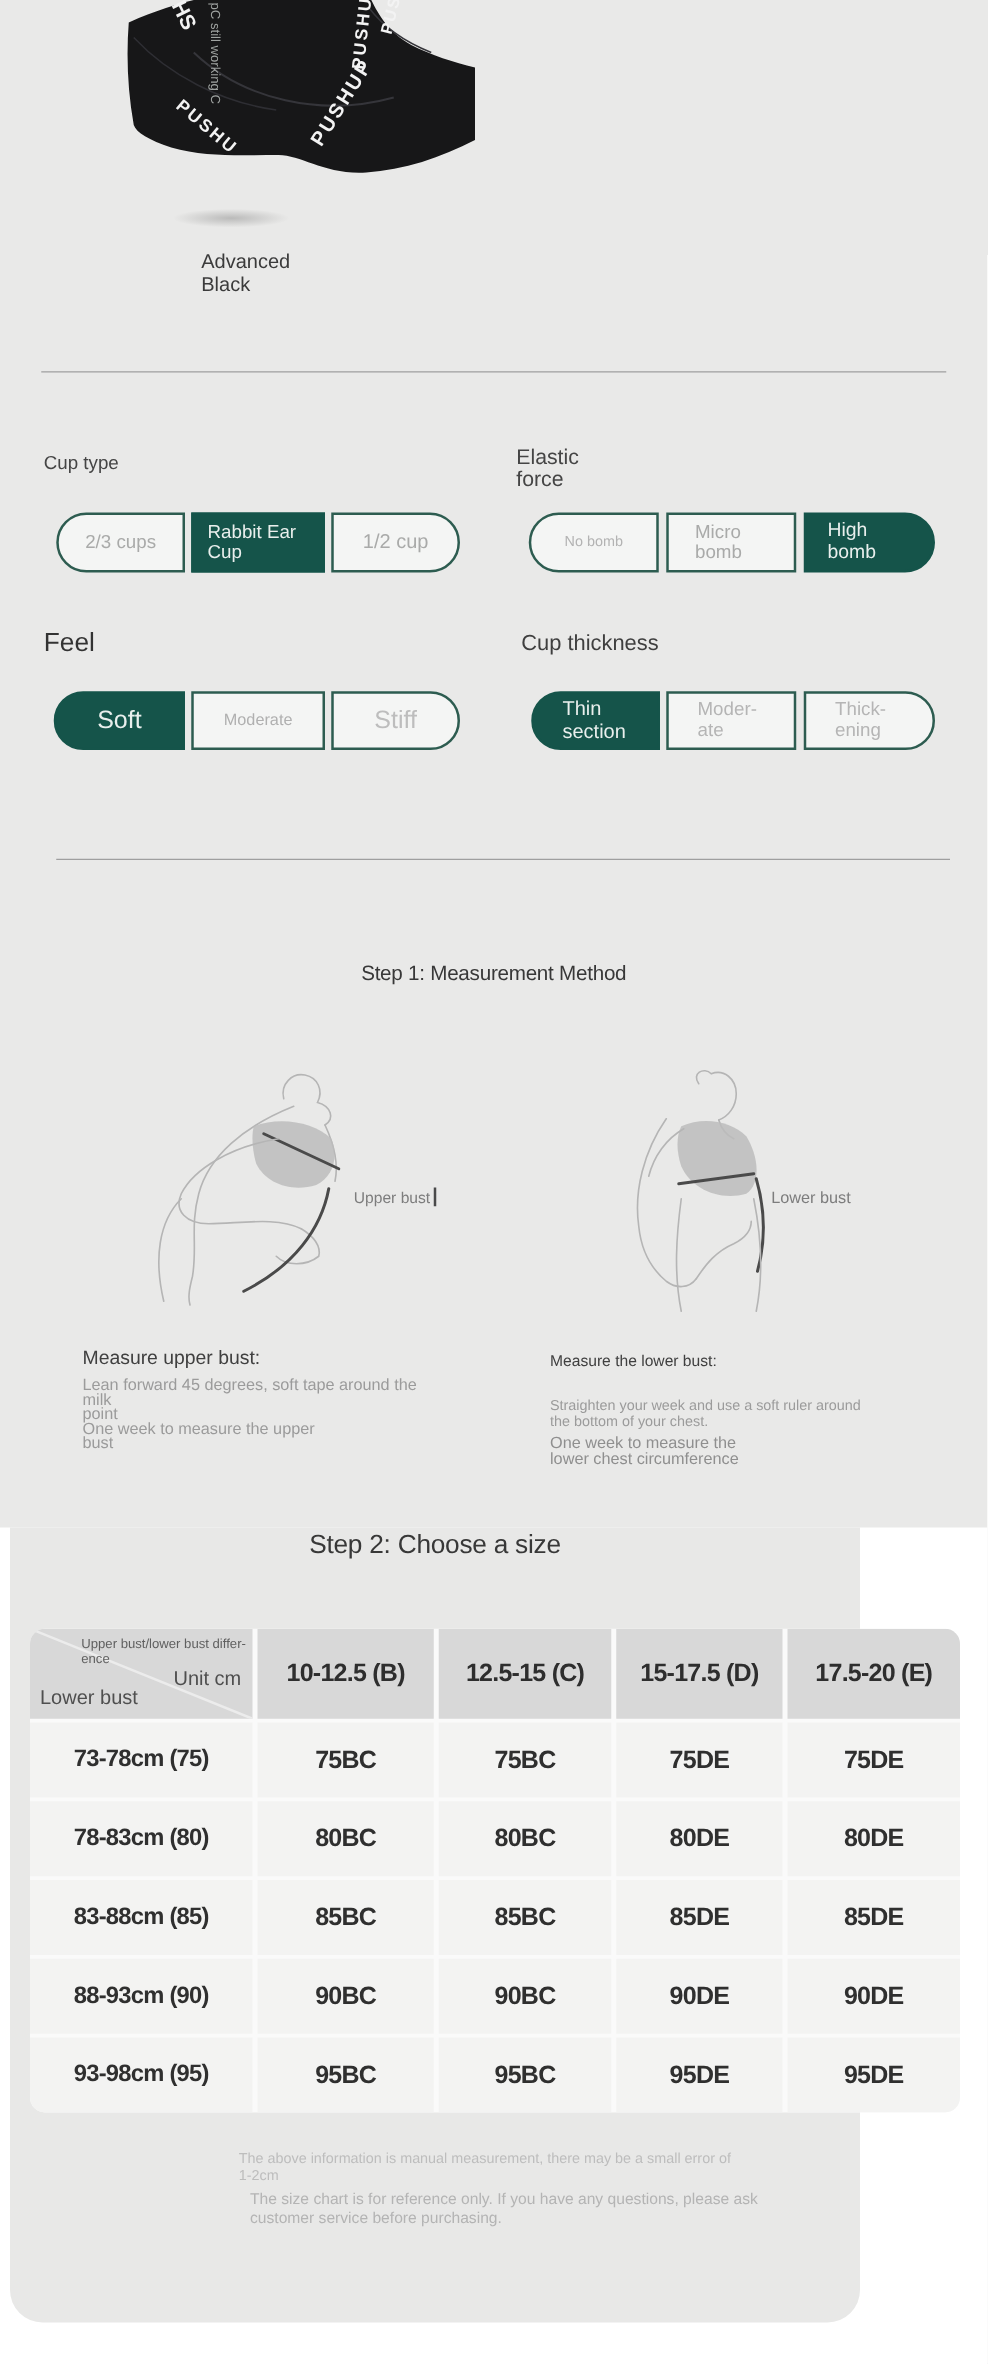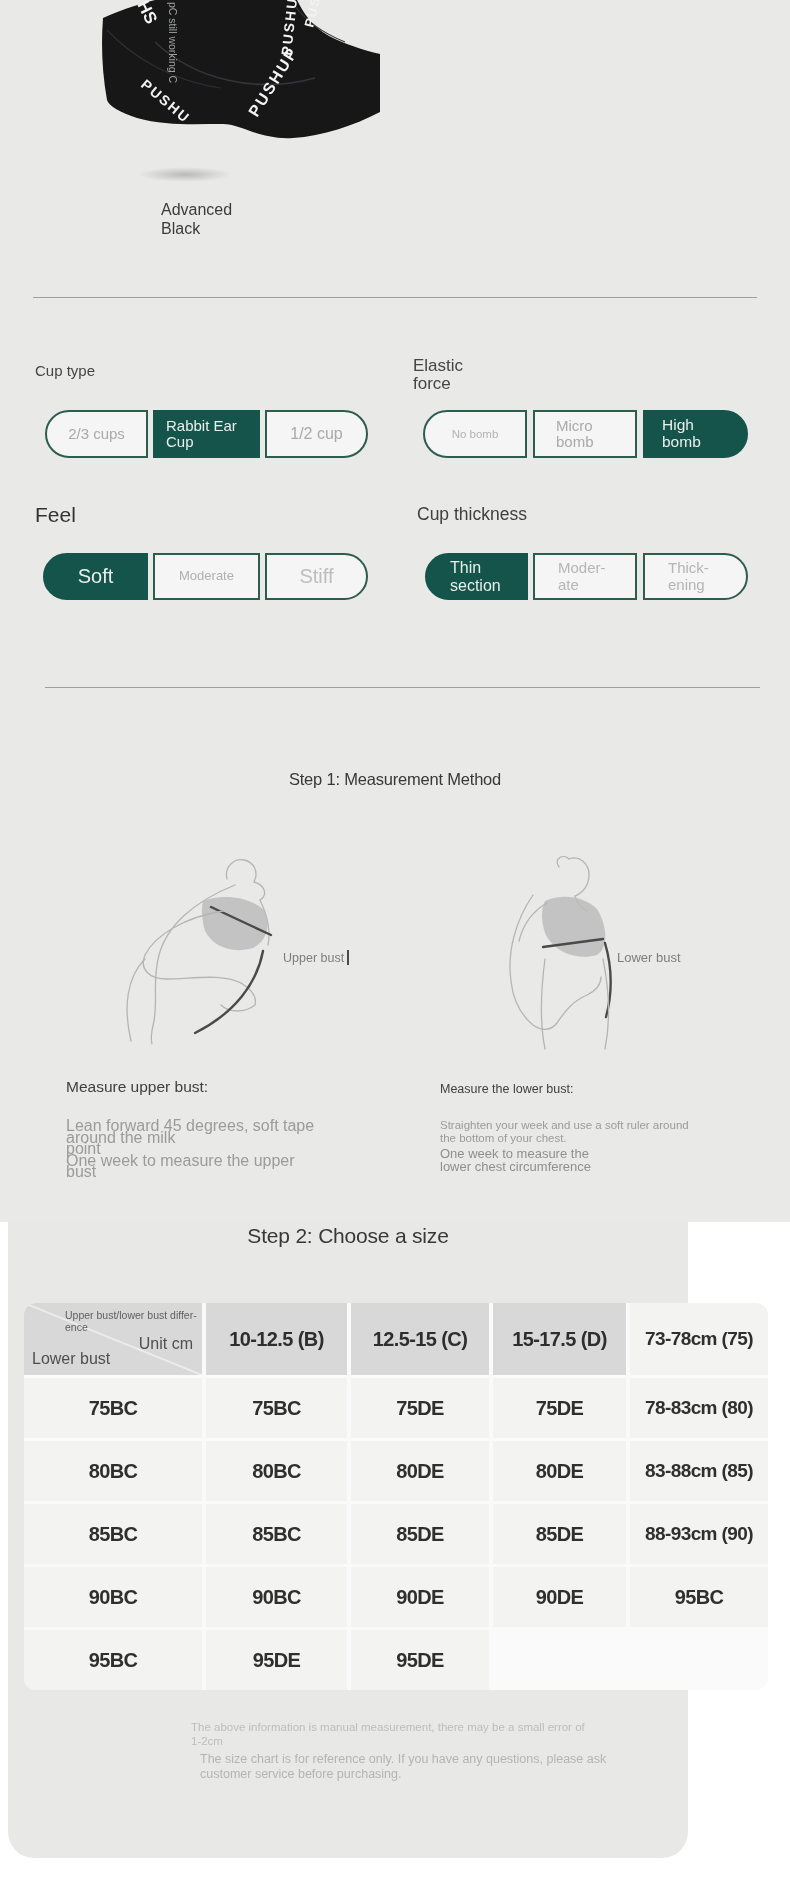--- a/index.html
+++ b/index.html
@@ -148,21 +148,21 @@
       <path class="fig-dark" d="M88,92 L148,84" stroke-width="2.6"></path>
       <path class="fig-dark" d="M150,88 C157,112 158,136 151,162" stroke-width="2"></path>
       <path class="fig-line" d="M102,168 C110,156 118,146 132,140 C140,136 146,130 146,122"></path>
       <path class="fig-line" d="M90,104 C86,134 84,164 90,194"></path>
       <path class="fig-line" d="M148,104 C154,134 156,164 150,194"></path>
     </svg>
     <div class="abs fig-caption" style="left:617px;top:950px;font-size:13px">Lower bust</div>
 
     <div class="abs" style="left:66px;top:1078px;width:280px">
       <div class="measure-title" style="font-size:15.5px">Measure upper bust:</div>
-      <div class="measure-body" style="margin-top:24px;font-size:16px;line-height:11.5px">Lean forward 45 degrees, soft tape around the milk
+      <div class="measure-body" style="margin-top:6px;font-size:13px;line-height:11.5px">Lean forward 45 degrees, soft tape around the milk
 point
 One week to measure the upper
 bust</div>
     </div>
 
     <div class="abs" style="left:440px;top:1082px;width:290px">
       <div class="measure-title" style="font-size:12.5px">Measure the lower bust:</div>
       <div class="measure-body" style="margin-top:23px;font-size:11.5px;line-height:12.5px">Straighten your week and use a soft ruler around
 the bottom of your chest.</div>
       <div class="measure-body" style="margin-top:3px;font-size:13px;line-height:13px;color:#8f8f8f">One week to measure the
@@ -180,20 +180,21 @@
           <line x1="0" y1="0" x2="178" y2="72" stroke="#ececec" stroke-width="2"></line>
         </svg>
         <div class="corner-diff">Upper bust/lower bust differ-
 ence</div>
         <div class="corner-unit">Unit cm</div>
         <div class="corner-lower">Lower bust</div>
       </div>
       <div class="th">10-12.5 (B)</div>
       <div class="th">12.5-15 (C)</div>
       <div class="th">15-17.5 (D)</div>
+      <div class="th">17.5-20 (E)</div>
 
       <div class="td rowlabel">73-78cm (75)</div>
       <div class="td">75BC</div>
       <div class="td">75BC</div>
       <div class="td">75DE</div>
       <div class="td">75DE</div>
 
       <div class="td rowlabel">78-83cm (80)</div>
       <div class="td">80BC</div>
       <div class="td">80BC</div>
@@ -205,20 +206,21 @@
       <div class="td">85BC</div>
       <div class="td">85DE</div>
       <div class="td">85DE</div>
 
       <div class="td rowlabel">88-93cm (90)</div>
       <div class="td">90BC</div>
       <div class="td">90BC</div>
       <div class="td">90DE</div>
       <div class="td">90DE</div>
 
+      <div class="td rowlabel">93-98cm (95)</div>
       <div class="td">95BC</div>
       <div class="td">95BC</div>
       <div class="td">95DE</div>
       <div class="td">95DE</div>
     </div>
 
     <div class="abs" style="left:183px;top:498px;width:420px">
       <div class="note note-1">The above information is manual measurement, there may be a small error of
 1-2cm</div>
       <div class="note note-2">The size chart is for reference only. If you have any questions, please ask

